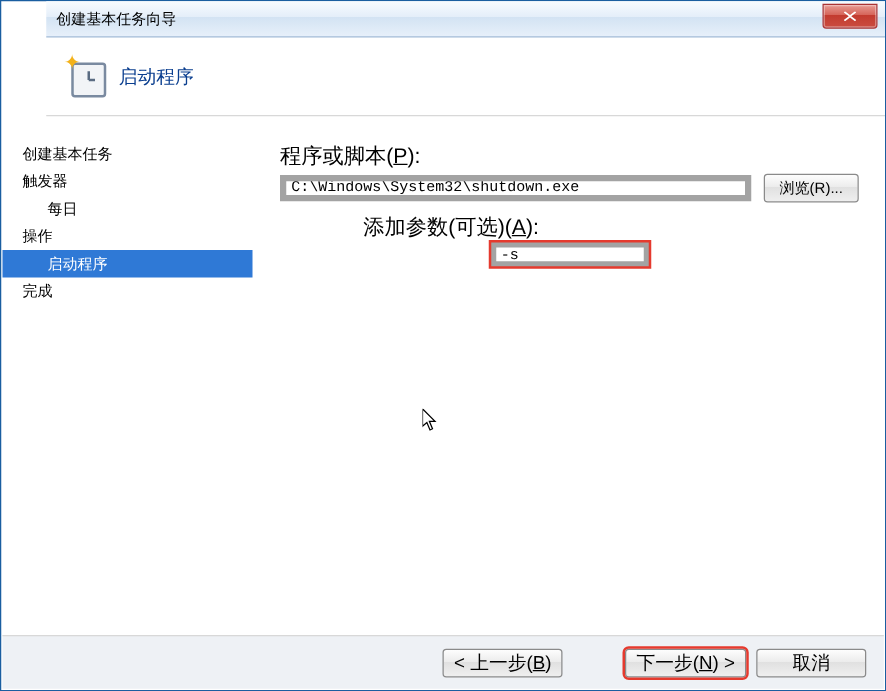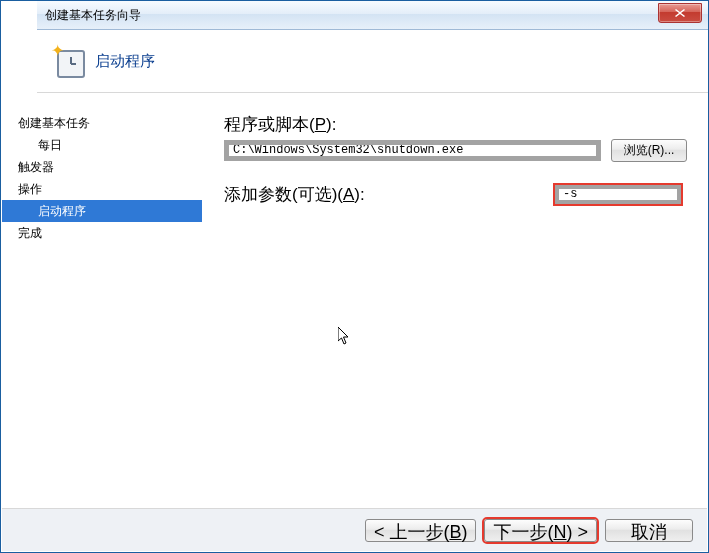--- a/index.html
+++ b/index.html
@@ -26,26 +26,26 @@
   .nav-selected{background:#2f79d6;color:#fff;margin-left:-16px;padding-left:36px;width:calc(100% + 16px);box-sizing:border-box;}
   .content{flex:1;padding:20px 20px 0 22px;box-sizing:border-box;position:relative;width:100%;}
   .form-row{display:flex;align-items:center;margin-bottom:4px;height:24px;}
   .form-row.lbl-only{margin-bottom:2px;}
   .form-label{width:330px;font-size:17px;color:#000;}
   .form-label .ul{text-decoration:underline;}
   .input-text{height:21px;border:5px solid #a3a3a3;background:#fff;padding:0 4px;font-size:12px;box-sizing:border-box;font-family:Liberation Mono, monospace;}
   .browse-btn{height:23px;min-width:76px;margin-left:10px;border:1px solid #8a8a8a;border-radius:3px;background:linear-gradient(to bottom,#fdfdfd 0%,#ececec 45%,#e0e0e0 46%,#efefef 100%);font-size:12px;padding:0 10px;cursor:default;font-family:inherit;}
   .pathrow .input-text{flex:1;}
   .paramrow .input-text, .startrow .input-text{width:128px;}
-  .paramrow, .startrow{margin-top:20px;}
+  .paramrow, .startrow{margin-top:8px;flex-direction:column;}
   .param-highlight{outline:2px solid #e53a2e;outline-offset:-1px;}
   
   .footer{position:absolute;left:1px;right:1px;bottom:1px;height:42px;background:#eef1f5;border-top:1px solid #d8d8d8;display:flex;align-items:center;justify-content:flex-end;padding-right:14px;gap:8px;}
-  .footer button{height:23px;min-width:88px;border:1px solid #8a8a8a;border-radius:3px;background:linear-gradient(to bottom,#fdfdfd 0%,#ececec 45%,#e0e0e0 46%,#efefef 100%);font-size:18px;padding:0 8px;cursor:default;font-family:inherit;}
-  .footer button.primary{outline:2px solid #e53a2e;outline-offset:0px;}
+  .footer button{height:23px;min-width:88px;border:1px solid #8a8a8a;border-radius:3px;background:linear-gradient(to bottom,#fdfdfd 0%,#ececec 45%,#e0e0e0 46%,#efefef 100%);font-size:15px;padding:0 8px;cursor:default;font-family:inherit;}
+  .footer button.primary{outline:2px solid #e53a2e;outline-offset:0px;margin-left:42px;}
   .footer button .ul{text-decoration:underline;}
   
   .cursor{position:absolute;left:337px;top:326px;pointer-events:none;}
   .cursor svg{display:block;}
 </style>
 </head>
 <body>
 
 <div class="window">
 
@@ -63,22 +63,22 @@
       <div class="clock"></div>
       <div class="spark"></div>
     </div>
     <div class="header-title">启动程序</div>
   </div>
 
   <div class="body">
 
     <div class="sidebar">
       <div class="nav-item">创建基本任务</div>
+      <div class="nav-item">触发器</div>
       <div class="nav-item nav-sub">每日</div>
-      <div class="nav-item">触发器</div>
       <div class="nav-item">操作</div>
       <div class="nav-item nav-sub nav-selected">启动程序</div>
       <div class="nav-item">完成</div>
     </div>
 
     <div class="content">
 
       <div class="form-row lbl-only">
         <span class="form-label">
           <span>程序或脚本(</span><span class="ul">P</span><span>):</span>

